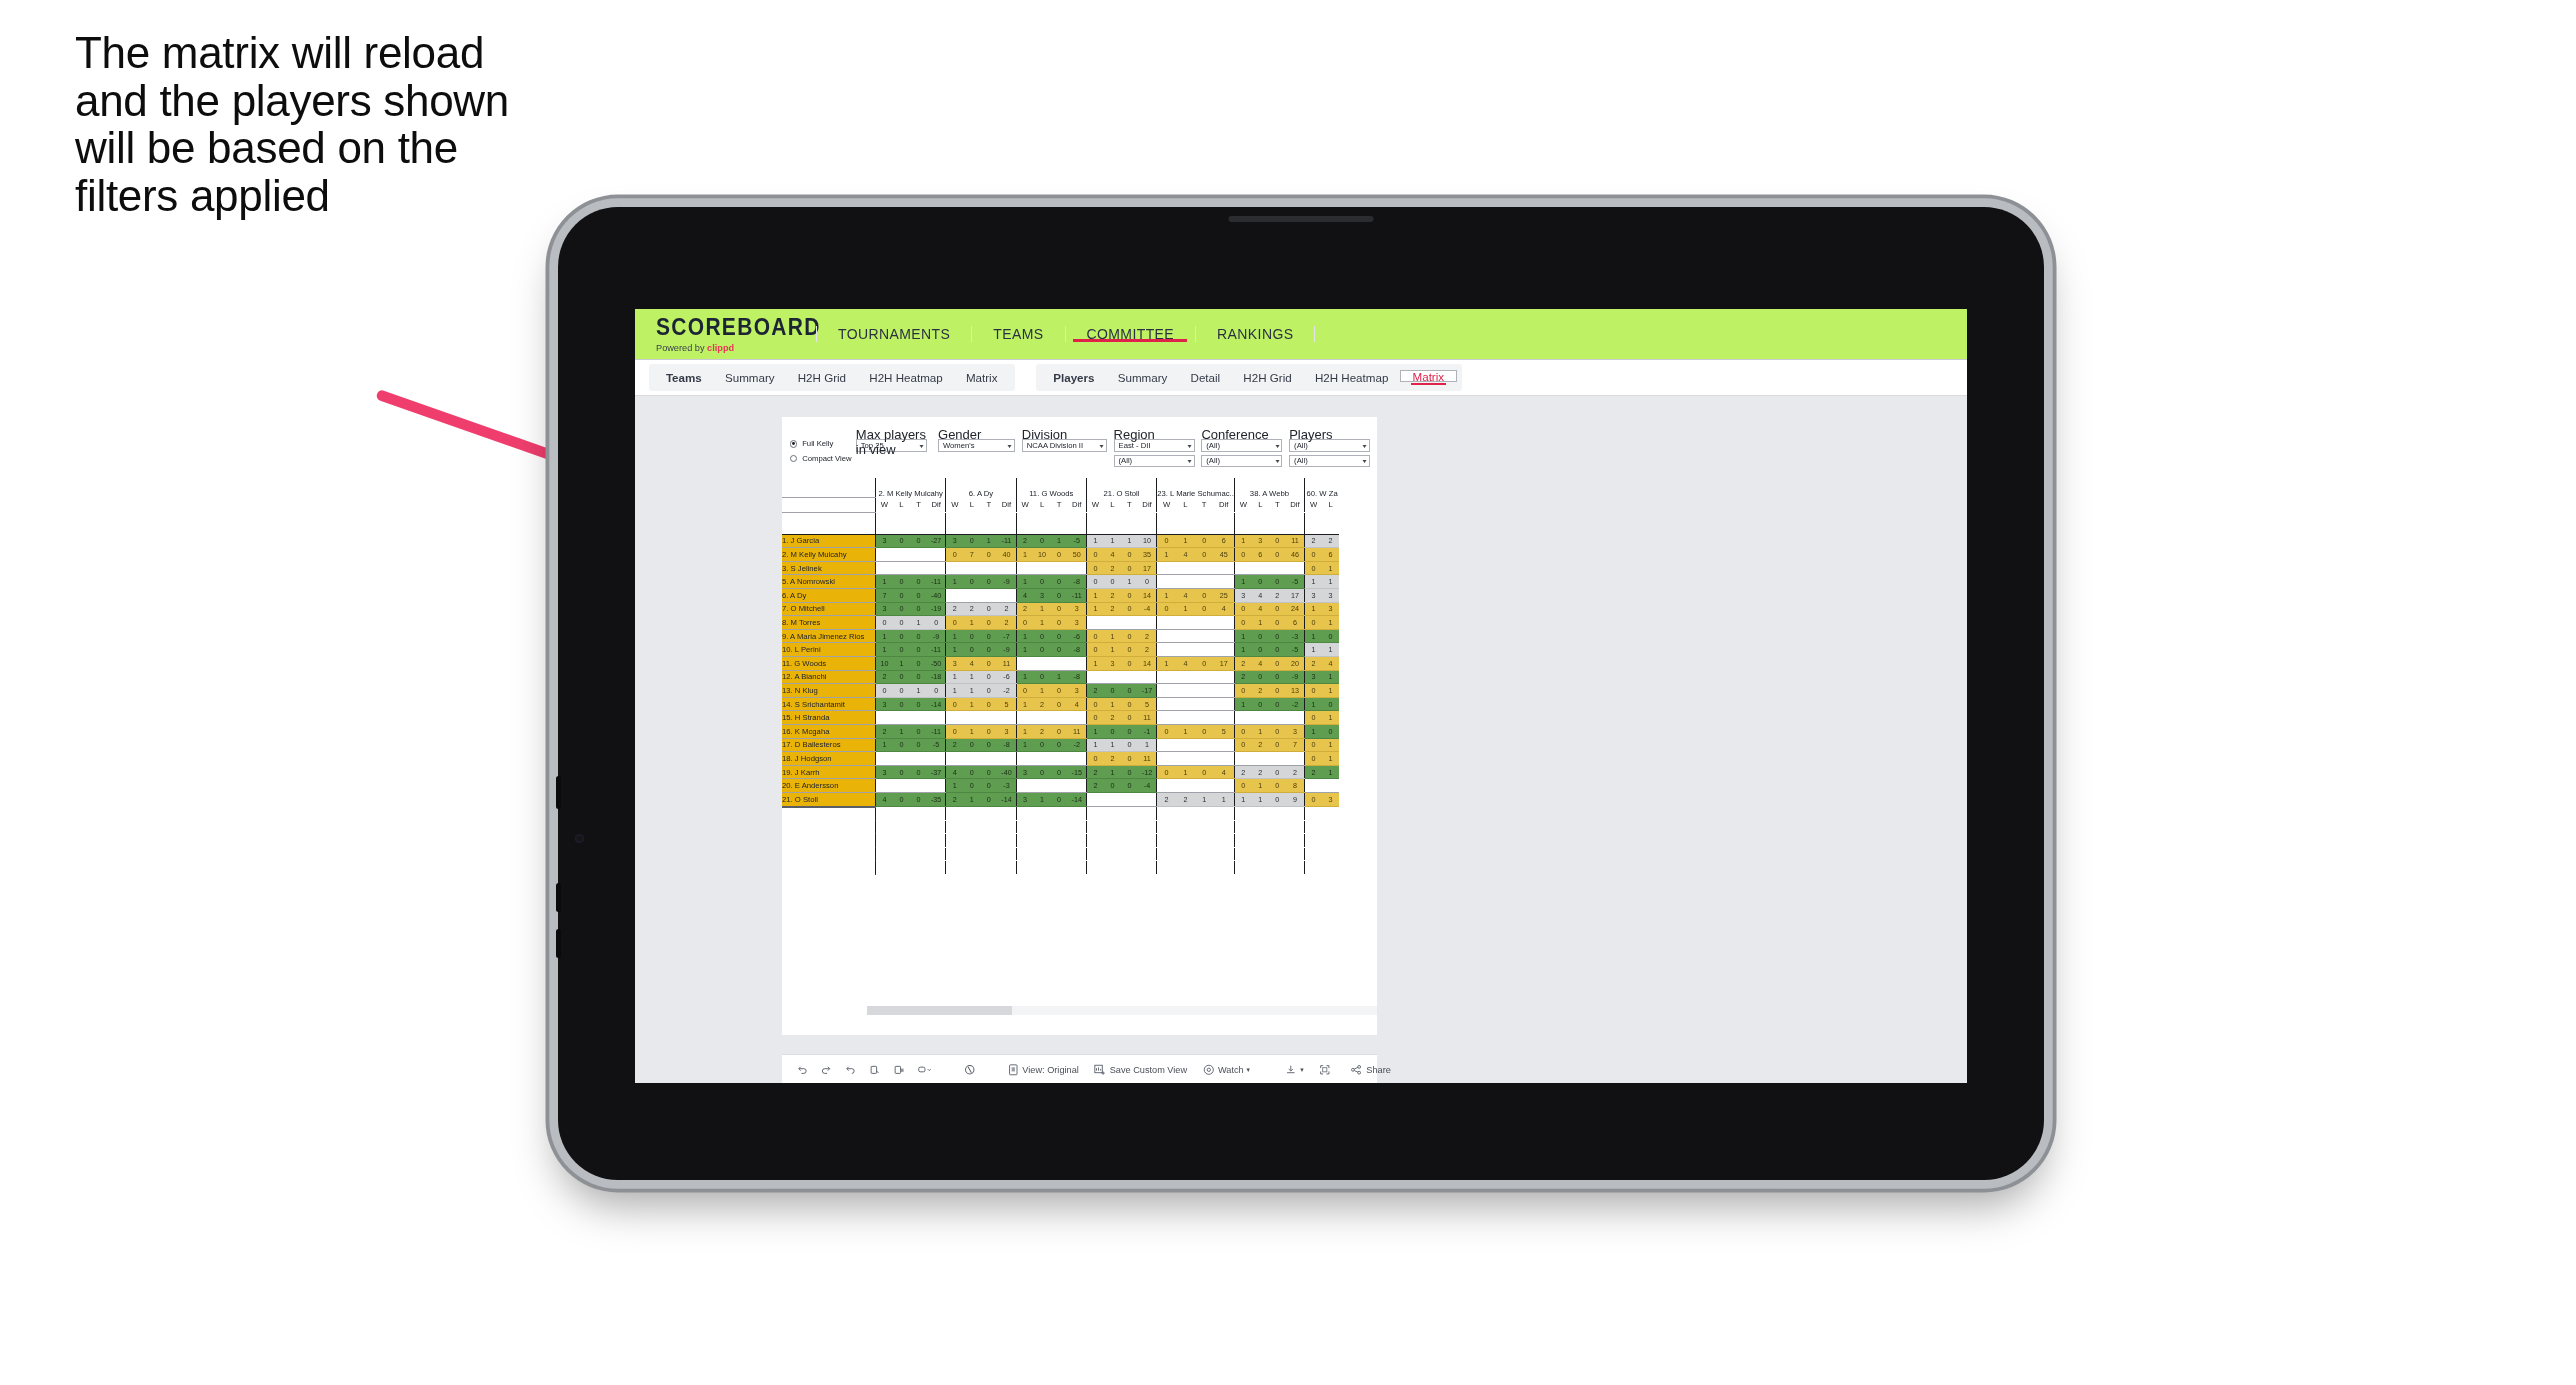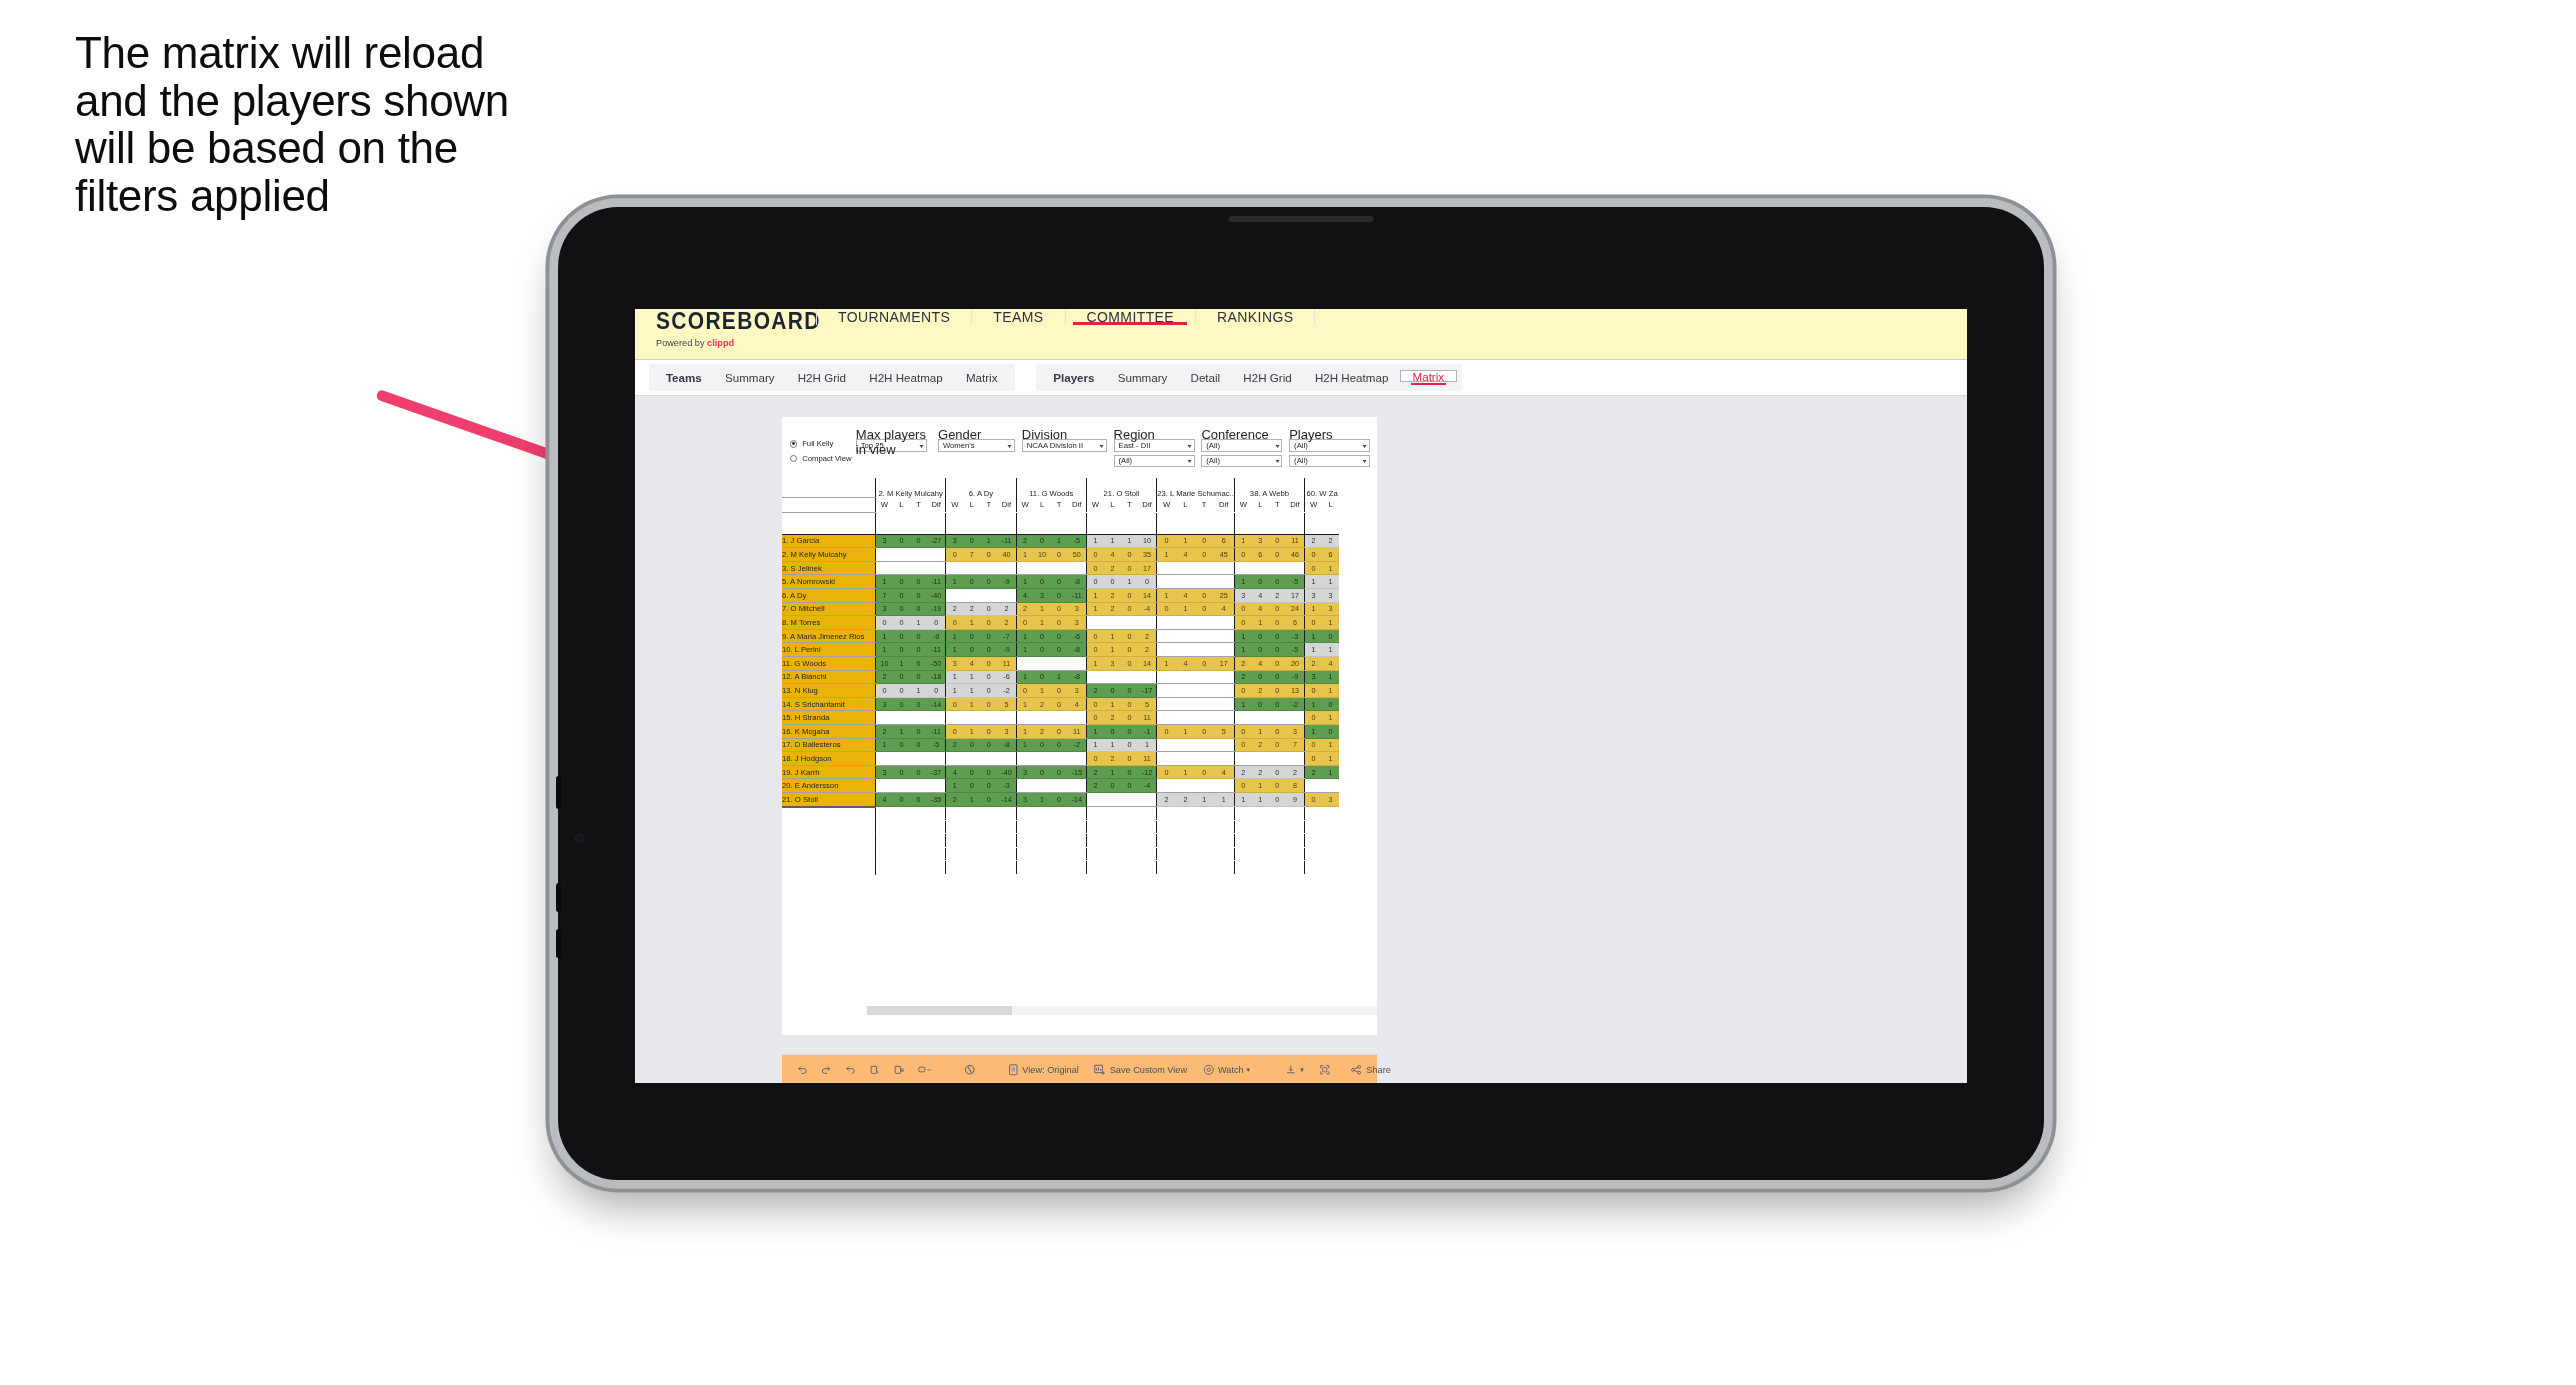--- a/index.html
+++ b/index.html
@@ -22,21 +22,21 @@
     width:145px;height:6.8px;background:#2b2c30;border-radius:3.9px;}
   .sidebtn{position:absolute;left:-1.9px;background:#0a0a0c;border-radius:5.8px;}
   .cam{position:absolute;left:17.4px;width:8.7px;height:8.7px;border-radius:50%;
        background:#15151a;box-shadow:inset 0 0 2.9px #2a2a45;}
 
   
   #screen{position:absolute;left:77px;top:102px;width:1332px;height:774px;
     background:#e7e9ec;overflow:hidden;}
 
   
-  #topbar{height:50px;background:#fef9c3;display:flex;align-items:flex-start;
+  #topbar{height:50px;background:#bef264;display:flex;align-items:center;
     border-bottom:1.9px solid #c9ccd1;}
   #brand{width:181px;display:flex;flex-direction:column;justify-content:center;
     padding-left:21px;box-sizing:border-box;}
   #brand .bt{font-size:21px;font-weight:700;color:#1d2433;letter-spacing:1.3px;
     font-family:"Liberation Sans",sans-serif;transform:scaleY(1.18);
     transform-origin:left center;}
   #brand .bs{font-size:9.2px;color:#3a4050;margin-top:4.8px;}
   #brand .bs b{color:#e8345a;font-weight:700;}
   .topnav{display:flex;align-items:stretch;}
   .topnav a{display:flex;align-items:center;padding:0 21px;font-size:14px;
@@ -107,21 +107,21 @@
   .botrule{border-bottom:2.4px double #5a5e66;}
   .tailcell{height:12.6px;background:#fff;}
 
   
   #hscroll{position:absolute;left:85px;top:589px;width:510px;height:8.7px;
     background:#f3f4f6;}
   #hscroll .thumb{width:145px;height:8.7px;background:#d6d8db;}
 
   
   #bottombar{position:absolute;left:147px;bottom:0;width:595px;height:31px;
-    background:#fdba74;border-top:1px solid #dcdee1;display:flex;align-items:center;
+    background:#ffffff;border-top:1px solid #dcdee1;display:flex;align-items:center;
     padding:0 13.5px;box-sizing:border-box;font-size:9.2px;color:#4a4f58;}
   #bottombar .ic{margin-right:11.6px;display:inline-flex;align-items:center;}
   #bottombar .sep{width:1px;height:13.5px;background:#d8dade;margin:0 9.7px;}
   #bottombar .lbl{display:inline-flex;align-items:center;margin-right:15.4px;
     white-space:nowrap;}
   #bottombar .lbl svg{margin-right:3.9px;}
   .spring{flex:1;}
 </style>
 </head>
 <body>

